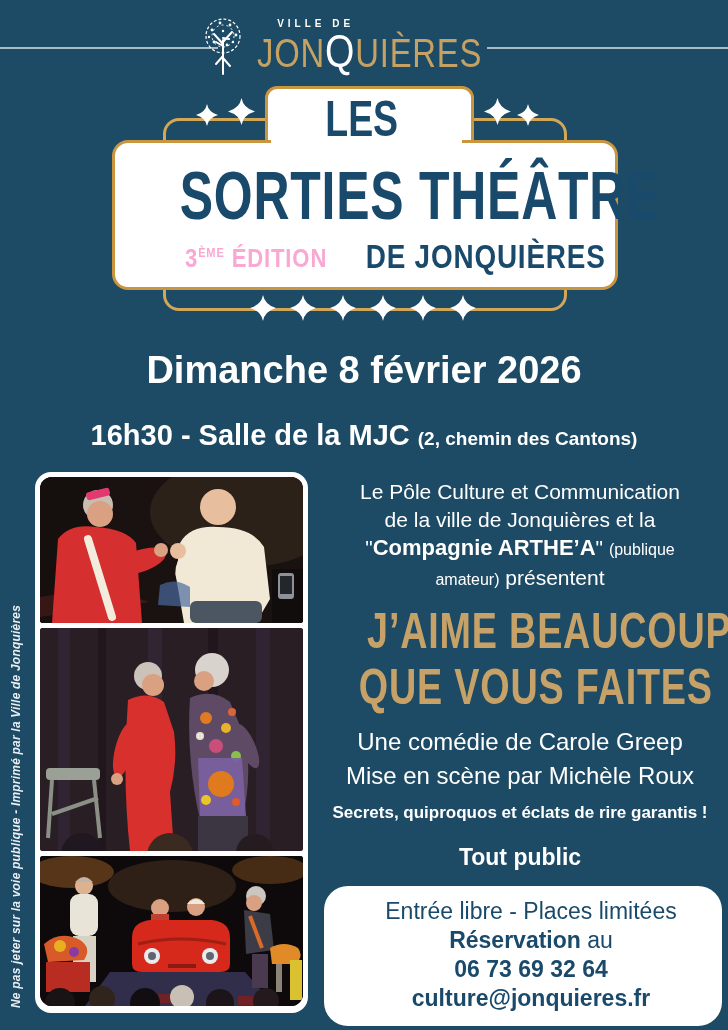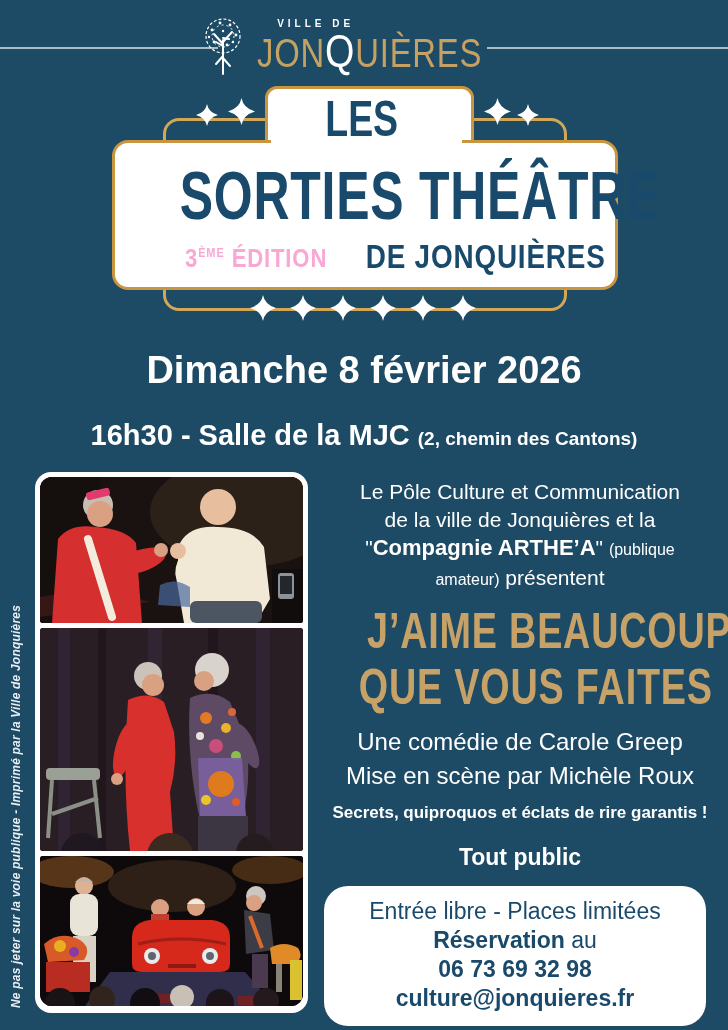--- a/index.html
+++ b/index.html
@@ -60,21 +60,21 @@
   .presenter .s{font-size:16px;}
   .play-title{position:absolute; left:0; top:124px; width:100%; color:#C7A268; font-weight:bold;}
   .play-title div{width:100%; text-align:center;}
   .play-title span{display:inline-block; transform:scale(0.82,1.1); transform-origin:center; white-space:nowrap;
         font-size:46px; line-height:56px; letter-spacing:1px;}
   .author{position:absolute; left:0; top:250px; width:100%; font-size:24px;}
   .director{position:absolute; left:0; top:284px; width:100%; font-size:24px;}
   .tagline{position:absolute; left:0; top:325px; width:100%; font-size:17px; font-weight:bold;}
   .audience{position:absolute; left:0; top:366px; width:100%; font-size:23px; font-weight:bold;}
   .booking{position:absolute; left:4px; top:408px; width:382px; background:#FFFFFF; border-radius:24px;
-        color:#1A4A6B; padding:11px 0 13px 0; font-size:23px; line-height:29px;}
+        color:#1A4A6B; padding:11px 0 13px 16px; font-size:23px; line-height:29px;}
   .booking .b{font-weight:bold;}
   
   .side-note{position:absolute; left:9px; top:1008px; width:452px;
         transform:rotate(-90deg); transform-origin:top left;
         color:#E9EFF3; font-size:12px; font-style:italic; font-weight:bold; letter-spacing:.2px; white-space:nowrap;}
 </style>
 </head>
 <body>
 
 <div class="poster">
@@ -272,20 +272,20 @@
       <div><span>J’AIME BEAUCOUP CE</span></div>
       <div><span>QUE VOUS FAITES</span></div>
     </div>
     <div class="author">Une comédie de Carole Greep</div>
     <div class="director">Mise en scène par Michèle Roux</div>
     <div class="tagline">Secrets, quiproquos et éclats de rire garantis !</div>
     <div class="audience">Tout public</div>
     <div class="booking">
       <div>Entrée libre - Places limitées</div>
       <div><span class="b">Réservation</span><span> au</span></div>
-      <div class="b">06 73 69 32 98</div>
+      <div class="b">06 73 69 32 64</div>
       <div class="b">culture@jonquieres.fr</div>
     </div>
   </div>
 
   <div class="side-note">Ne pas jeter sur la voie publique - Imprimé  par la Ville de Jonquières</div>
 
 </div>
 
 </body></html>

